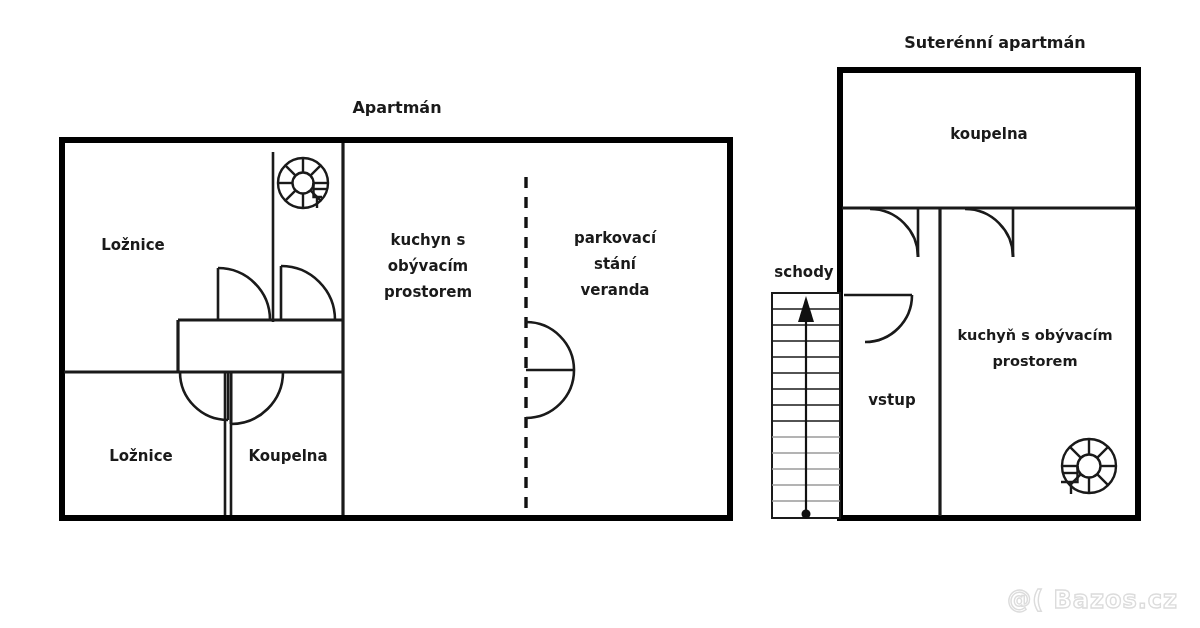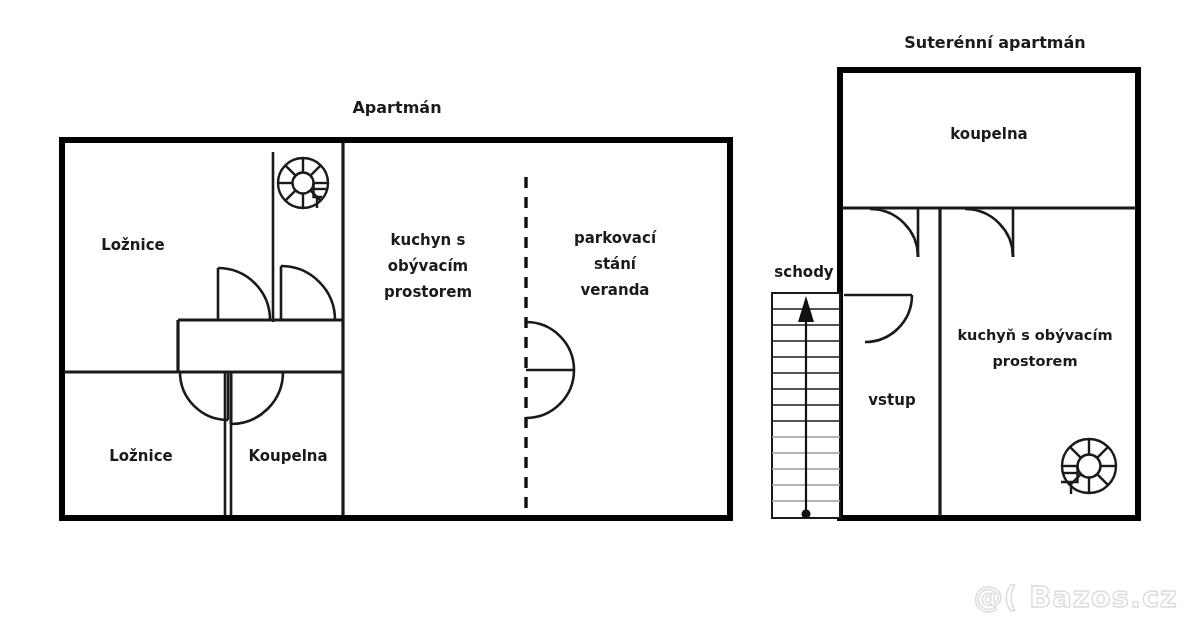--- a/index.html
+++ b/index.html
@@ -93,21 +93,21 @@
   }
   .spiral-stroke {
     fill: none;
     stroke: #1a1a1a;
     stroke-width: 2.4;
   }
   #watermark {
     position: absolute;
     right: 22px;
     bottom: 14px;
-    font-size: 29px;
+    font-size: 24px;
     font-weight: bold;
     letter-spacing: 1px;
     color: transparent;
     -webkit-text-stroke: 1.4px #dcdcdc;
     font-family: "DejaVu Sans", "Liberation Sans", sans-serif;
     user-select: none;
     white-space: nowrap;
   }
 </style>
 </head>

